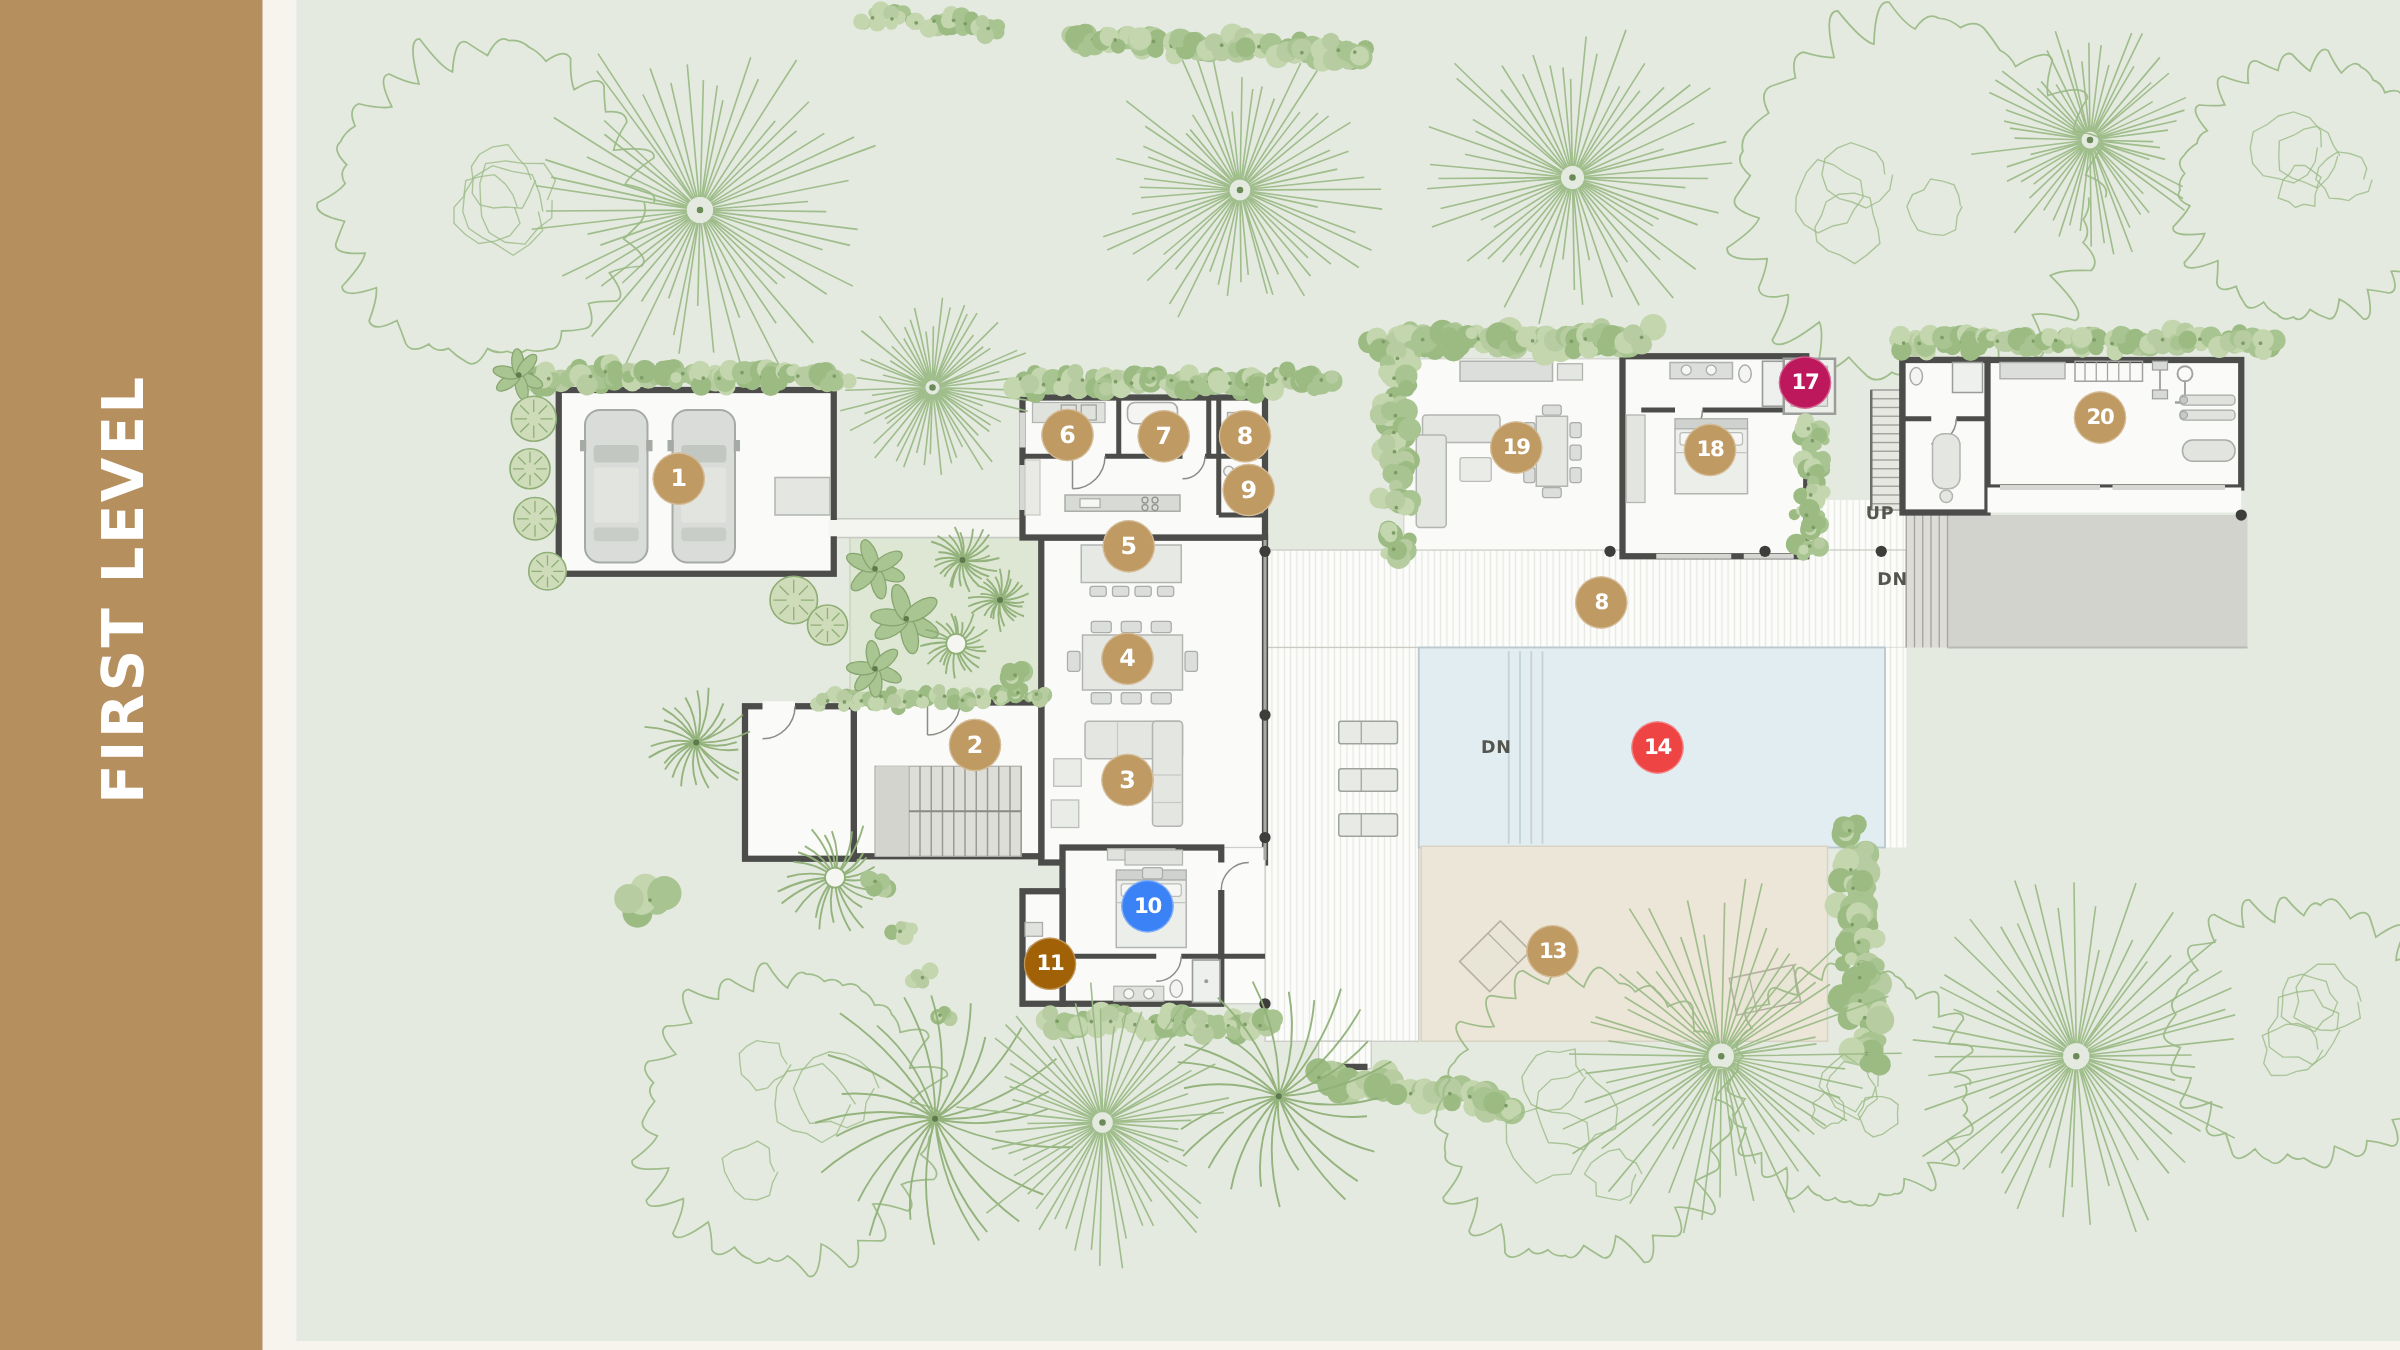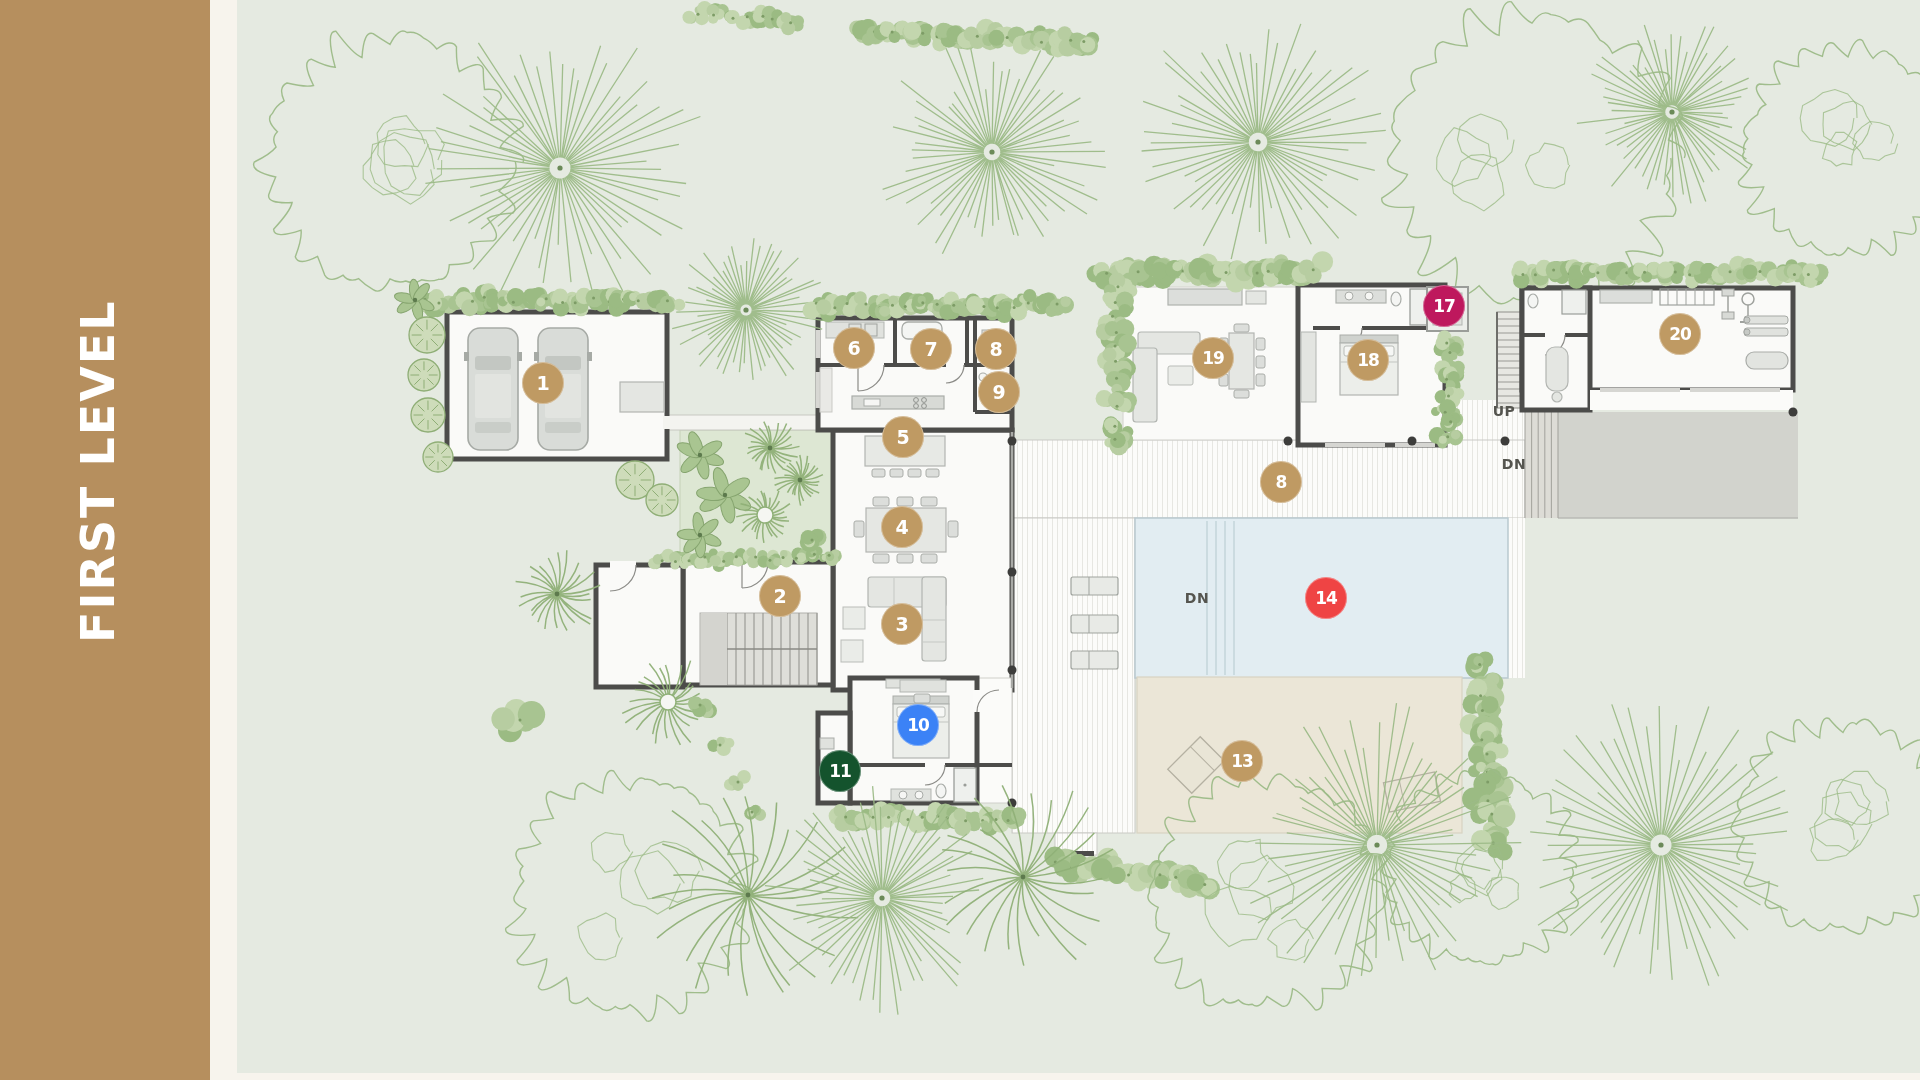--- a/index.html
+++ b/index.html
@@ -1544,21 +1544,21 @@
       <div class="marker" style="left: 522px; top: 362px; background: rgb(191, 154, 99); color: rgb(255, 255, 255);">1</div>
       <div class="marker" style="left: 759px; top: 575px; background: rgb(191, 154, 99); color: rgb(255, 255, 255);">2</div>
       <div class="marker" style="left: 881px; top: 603px; background: rgb(191, 154, 99); color: rgb(255, 255, 255);">3</div>
       <div class="marker" style="left: 881px; top: 506px; background: rgb(191, 154, 99); color: rgb(255, 255, 255);">4</div>
       <div class="marker" style="left: 882px; top: 416px; background: rgb(191, 154, 99); color: rgb(255, 255, 255);">5</div>
       <div class="marker" style="left: 833px; top: 327px; background: rgb(191, 154, 99); color: rgb(255, 255, 255);">6</div>
       <div class="marker" style="left: 910px; top: 328px; background: rgb(191, 154, 99); color: rgb(255, 255, 255);">7</div>
       <div class="marker" style="left: 975px; top: 328px; background: rgb(191, 154, 99); color: rgb(255, 255, 255);">8</div>
       <div class="marker" style="left: 978px; top: 371px; background: rgb(191, 154, 99); color: rgb(255, 255, 255);">9</div>
       <div class="marker two" style="left: 897px; top: 704px; background: #3b82f6; color: rgb(255, 255, 255);">10</div>
-      <div class="marker two" style="left: 819px; top: 750px; background: #14532d; color: rgb(255, 255, 255);">11</div>
+      <div class="marker two" style="left: 819px; top: 750px; background: #a16207; color: rgb(255, 255, 255);">11</div>
       <div class="marker two" style="left: 1260px; top: 461px; background: rgb(191, 154, 99); color: rgb(255, 255, 255);">8</div>
       <div class="marker two" style="left: 1221px; top: 740px; background: rgb(191, 154, 99); color: rgb(255, 255, 255);">13</div>
       <div class="marker two" style="left: 1305px; top: 577px; background: #ef4444; color: rgb(255, 255, 255);">14</div>
       <div class="marker two" style="left: 1192px; top: 337px; background: rgb(191, 154, 99); color: rgb(255, 255, 255);">19</div>
       <div class="marker two" style="left: 1347px; top: 339px; background: rgb(191, 154, 99); color: rgb(255, 255, 255);">18</div>
       <div class="marker two" style="left: 1423px; top: 285px; background: #be185d; color: rgb(255, 255, 255);">17</div>
       <div class="marker two" style="left: 1659px; top: 313px; background: rgb(191, 154, 99); color: rgb(255, 255, 255);">20</div>
       <span class="plan-label" style="left: 1504px; top: 411px; color: rgb(85, 85, 79);">UP</span>
       <span class="plan-label" style="left: 1514px; top: 464px; color: rgb(85, 85, 79);">DN</span>
       <span class="plan-label" style="left: 1197px; top: 598px; color: rgb(85, 85, 79);">DN</span>

